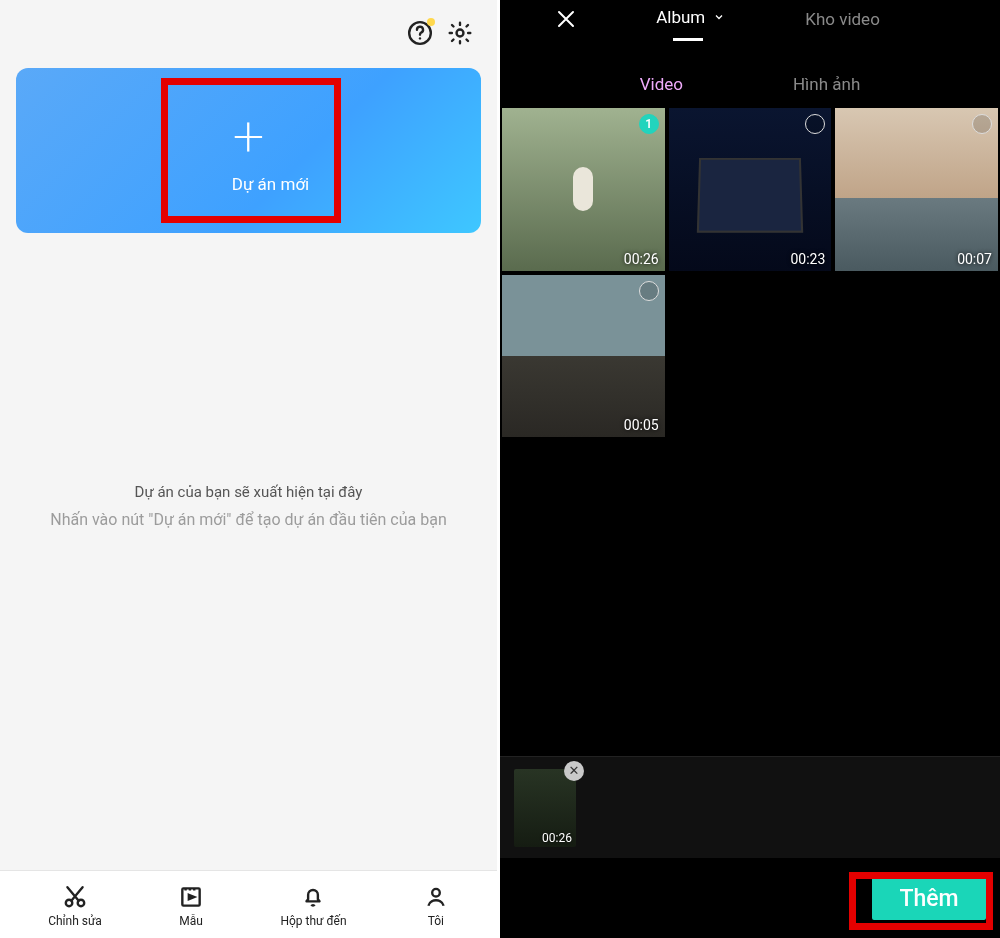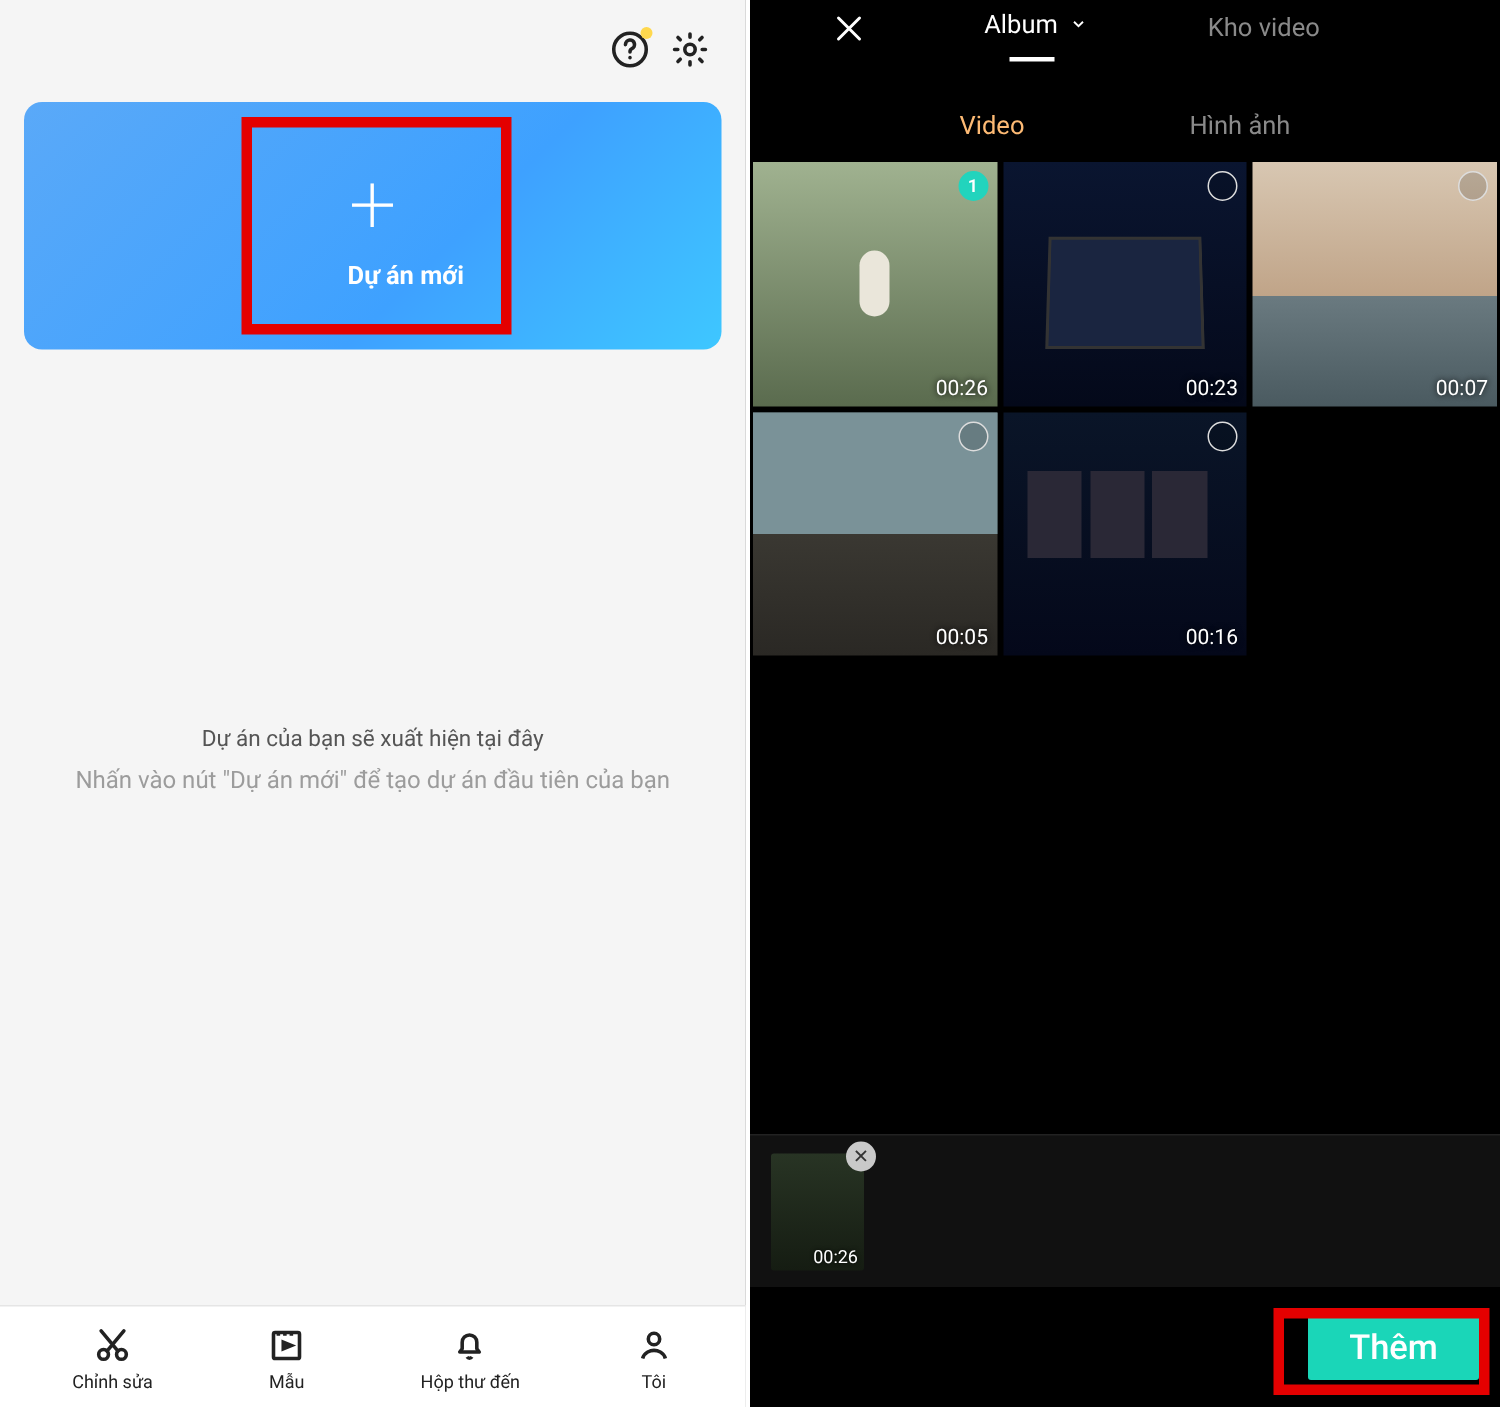--- a/index.html
+++ b/index.html
@@ -63,21 +63,21 @@
     height: 145px;
   }
   .plus-icon {
     font-size: 56px;
     font-weight: 200;
     line-height: 1;
     margin-bottom: 10px;
   }
   .new-project-label {
     font-size: 17px;
-    font-weight: 700;
+    font-weight: 400;
     margin-left: 44px;
   }
   .empty-state {
     flex: 1;
     display: flex;
     flex-direction: column;
     align-items: center;
     justify-content: flex-start;
     padding-top: 250px;
     text-align: center;
@@ -167,21 +167,21 @@
     display: flex;
     justify-content: center;
     gap: 110px;
     margin-top: 38px;
     margin-bottom: 12px;
   }
   .sub-tab {
     font-size: 17px;
     color: #8a8a8a;
   }
-  .sub-tab.active { color: #fdba74; }
+  .sub-tab.active { color: #f0abfc; }
   .thumb-grid {
     padding: 2px 2px;
     display: grid;
     grid-template-columns: repeat(3, 1fr);
     gap: 4px;
   }
   .thumb {
     aspect-ratio: 1/1;
     position: relative;
     overflow: hidden;
@@ -397,25 +397,20 @@
     </div>
     <div class="thumb thumb-3">
       <div class="thumb-select"></div>
       <div class="thumb-duration">00:07</div>
     </div>
     <div class="thumb thumb-4">
       <div class="waves"></div>
       <div class="thumb-select"></div>
       <div class="thumb-duration">00:05</div>
     </div>
-    <div class="thumb thumb-5">
-      <div class="buildings"><span class="building"></span><span class="building"></span><span class="building"></span></div>
-      <div class="thumb-select"></div>
-      <div class="thumb-duration">00:16</div>
-    </div>
   </div>
 
   <div class="spacer"></div>
 
   <div class="selected-bar">
     <div class="sel-thumb">
       <div class="sel-dur">00:26</div>
       <div class="sel-remove">✕</div>
     </div>
   </div>

